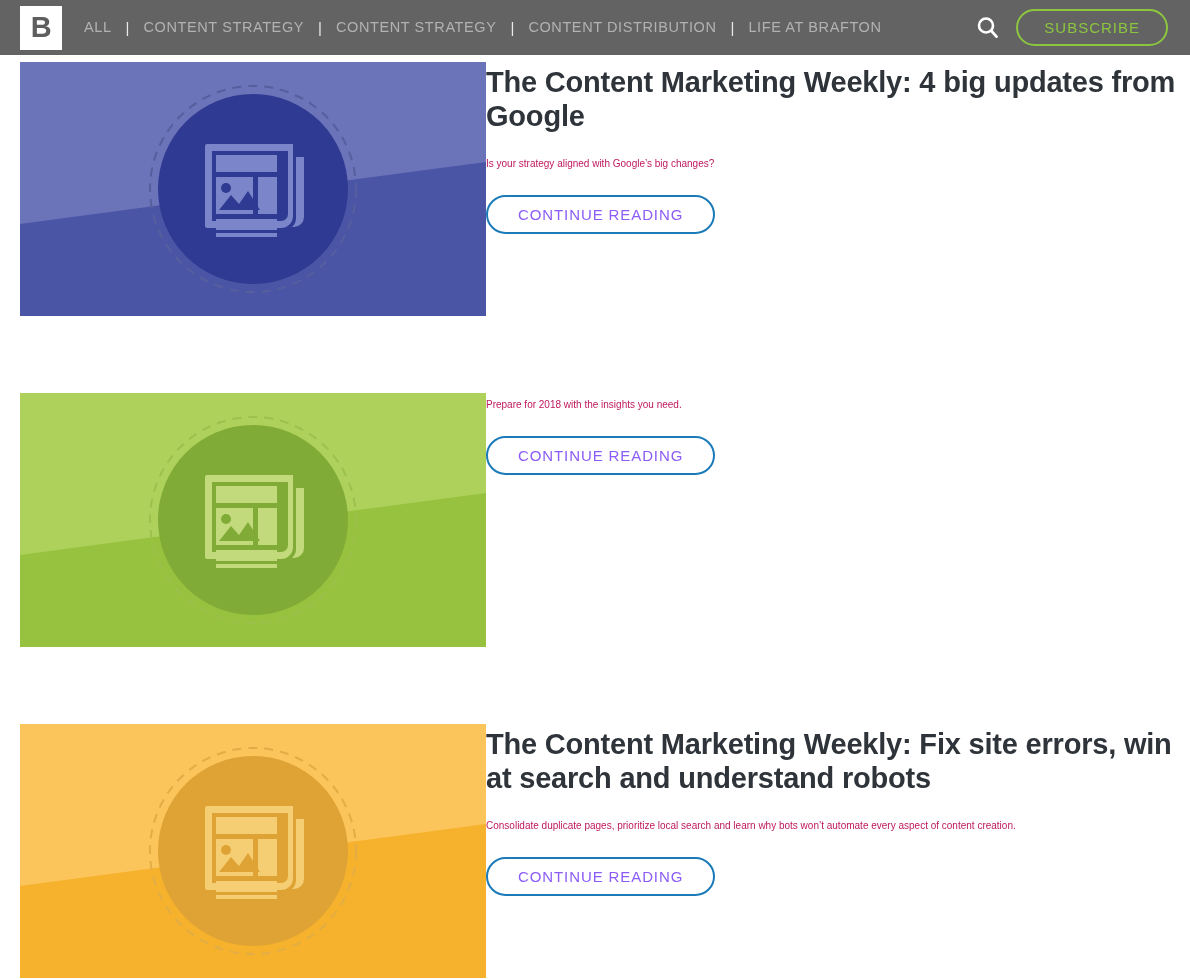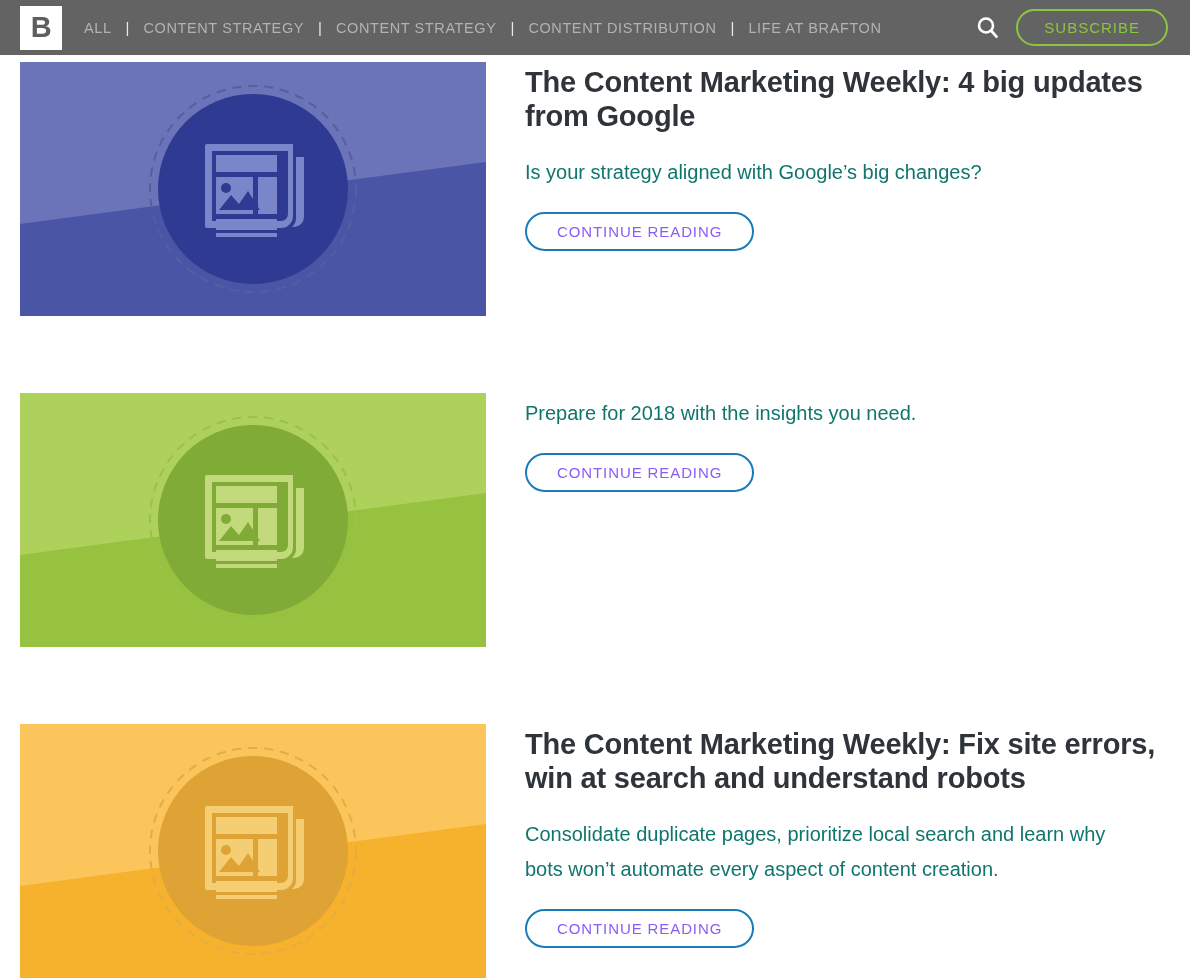--- a/index.html
+++ b/index.html
@@ -34,21 +34,21 @@
   .logo-letter {
     font-family: "Liberation Sans", sans-serif;
     font-weight: bold;
     font-size: 29px;
     color: #5e5e5e;
     line-height: 1;
     letter-spacing: -0.5px;
   }
   .main-nav {
     display: flex;
-    align-items: center;
+    align-items: flex-start;
     flex: 1 1 auto;
   }
   .nav-link {
     color: #b2b2b2;
     font-size: 14.5px;
     letter-spacing: 0.6px;
     text-decoration: none;
     white-space: nowrap;
     cursor: pointer;
   }
@@ -103,37 +103,36 @@
   .post-thumb {
     width: 466px;
     height: 254px;
     position: relative;
     overflow: hidden;
     display: block;
   }
   .thumb-bg { position: absolute; inset: 0; }
   .post-body {
     flex: 1 1 auto;
-    padding-left: 39px;
     padding-right: 14px;
     padding-top: 3px;
   }
   .post-title {
     font-size: 29px;
     line-height: 1.18;
     font-weight: bold;
     color: #2e343a;
     margin: 0 0 22px 0;
     letter-spacing: -0.2px;
     cursor: pointer;
   }
   .post-excerpt {
-    font-size: 20px;
+    font-size: 10px;
     line-height: 1.75;
-    color: #0f766e;
+    color: #be185d;
     margin: 0 0 22px 0;
     max-width: 620px;
   }
   .continue-btn {
     display: inline-block;
     border: 2px solid #1b7bb9;
     border-radius: 26px;
     color: #8b5cf6;
     background: #ffffff;
     font-size: 15px;

